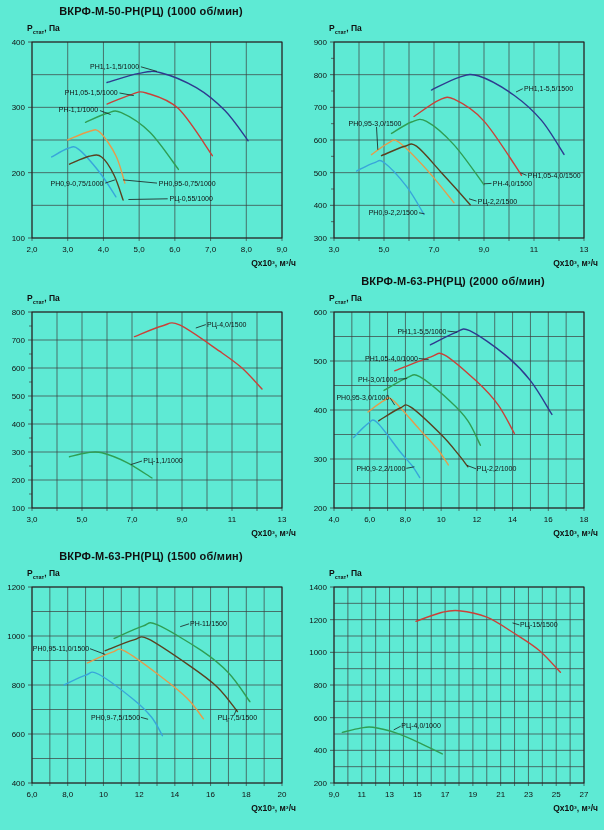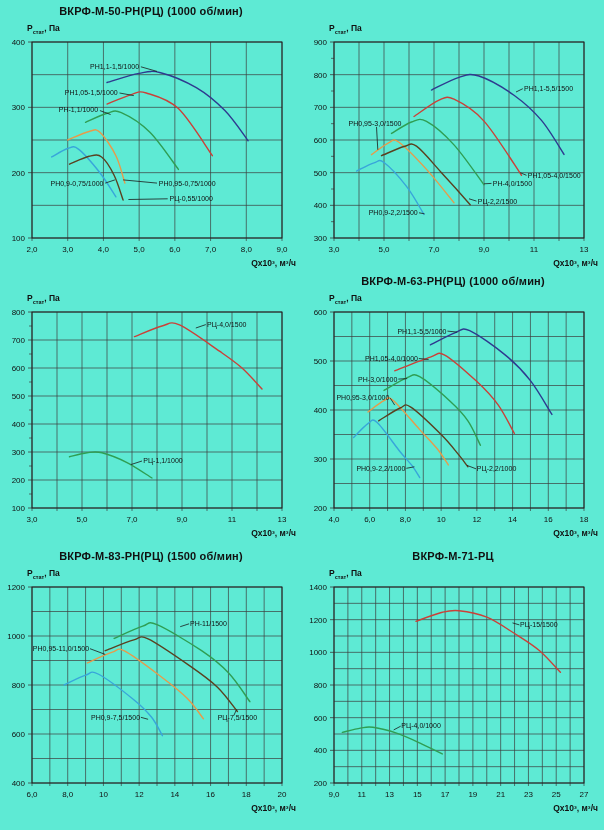--- a/index.html
+++ b/index.html
@@ -228,21 +228,21 @@
         <text x="296" y="230" text-anchor="end" font-size="8.5" font-weight="bold" fill="#111111" font-family="&quot;Liberation Sans&quot;, sans-serif">Qx10³, м³/ч</text>
         <path d="M134.5,30.64 C139.1,28.9 154.5,22.0 162.0,20.0 C169.5,18.0 169.9,14.7 179.5,18.9 C189.1,23.1 209.1,38.0 219.5,45.2 C229.9,52.4 234.9,55.7 242.0,62.0 C249.1,68.3 258.7,79.5 262.0,83.0" fill="none" stroke="#cb4038" stroke-width="1.4" stroke-linecap="round"></path>
         <path d="M69.5,150.76 C72.4,150.1 81.6,147.5 87.0,146.8 C92.4,146.2 95.3,145.2 102.0,146.8 C108.7,148.5 118.7,152.4 127.0,156.6 C135.3,160.8 147.8,169.5 152.0,172.0" fill="none" stroke="#2f9e53" stroke-width="1.4" stroke-linecap="round"></path>
         <polyline points="205.8,18.6 195.8,22.0" fill="none" stroke="#1a1a1a" stroke-width="0.8"></polyline>
         <text x="207" y="20.54" text-anchor="start" font-size="7" fill="#111111" font-family="&quot;Liberation Sans&quot;, sans-serif">РЦ-4,0/1500</text>
         <polyline points="142.0,155.0 130.8,158.6" fill="none" stroke="#1a1a1a" stroke-width="0.8"></polyline>
         <text x="143.25" y="157.46" text-anchor="start" font-size="7" fill="#111111" font-family="&quot;Liberation Sans&quot;, sans-serif">РЦ-1,1/1000</text>
       </svg>
   </div>
   <div class="chart-cell">
-    <div class="chart-title">ВКРФ-М-63-РН(РЦ) (1000 об/мин)</div>
+    <div class="chart-title">ВКРФ-М-63-РН(РЦ) (2000 об/мин)</div>
     <div class="ylab"><span>Р</span><sub>стат</sub><span>, Па</span></div>
     <svg class="plot" width="302" height="234">
         <line x1="32" y1="6" x2="32" y2="202" stroke="#3c3c3c" stroke-width="0.7"></line>
         <line x1="32" y1="202" x2="32" y2="205" stroke="#3c3c3c" stroke-width="0.7"></line>
         <line x1="49.85714285714286" y1="6" x2="49.85714285714286" y2="202" stroke="#3c3c3c" stroke-width="0.7"></line>
         <line x1="49.85714285714286" y1="202" x2="49.85714285714286" y2="205" stroke="#3c3c3c" stroke-width="0.7"></line>
         <line x1="67.71428571428572" y1="6" x2="67.71428571428572" y2="202" stroke="#3c3c3c" stroke-width="0.7"></line>
         <line x1="67.71428571428572" y1="202" x2="67.71428571428572" y2="205" stroke="#3c3c3c" stroke-width="0.7"></line>
         <line x1="85.57142857142857" y1="6" x2="85.57142857142857" y2="202" stroke="#3c3c3c" stroke-width="0.7"></line>
         <line x1="85.57142857142857" y1="202" x2="85.57142857142857" y2="205" stroke="#3c3c3c" stroke-width="0.7"></line>
@@ -311,21 +311,21 @@
         <text x="95.39285714285714" y="75.63000000000001" text-anchor="end" font-size="7" fill="#111111" font-family="&quot;Liberation Sans&quot;, sans-serif">РН-3,0/1000</text>
         <polyline points="88.3,92.2 92.7,99.1" fill="none" stroke="#1a1a1a" stroke-width="0.8"></polyline>
         <text x="87.35714285714285" y="93.76" text-anchor="end" font-size="7" fill="#111111" font-family="&quot;Liberation Sans&quot;, sans-serif">РН0,95-3,0/1000</text>
         <polyline points="104.3,162.3 112.4,160.8" fill="none" stroke="#1a1a1a" stroke-width="0.8"></polyline>
         <text x="103.42857142857143" y="164.81" text-anchor="end" font-size="7" fill="#111111" font-family="&quot;Liberation Sans&quot;, sans-serif">РН0,9-2,2/1000</text>
         <polyline points="174.0,162.8 165.0,159.4" fill="none" stroke="#1a1a1a" stroke-width="0.8"></polyline>
         <text x="174.85714285714286" y="165.3" text-anchor="start" font-size="7" fill="#111111" font-family="&quot;Liberation Sans&quot;, sans-serif">РЦ-2,2/1000</text>
       </svg>
   </div>
   <div class="chart-cell">
-    <div class="chart-title">ВКРФ-М-83-РН(РЦ) (1500 об/мин)</div>
+    <div class="chart-title">ВКРФ-М-63-РН(РЦ) (1500 об/мин)</div>
     <div class="ylab"><span>Р</span><sub>стат</sub><span>, Па</span></div>
     <svg class="plot" width="302" height="234">
         <line x1="32" y1="6" x2="32" y2="202" stroke="#3c3c3c" stroke-width="0.7"></line>
         <line x1="32" y1="202" x2="32" y2="205" stroke="#3c3c3c" stroke-width="0.7"></line>
         <line x1="49.85714285714286" y1="6" x2="49.85714285714286" y2="202" stroke="#3c3c3c" stroke-width="0.7"></line>
         <line x1="49.85714285714286" y1="202" x2="49.85714285714286" y2="205" stroke="#3c3c3c" stroke-width="0.7"></line>
         <line x1="67.71428571428572" y1="6" x2="67.71428571428572" y2="202" stroke="#3c3c3c" stroke-width="0.7"></line>
         <line x1="67.71428571428572" y1="202" x2="67.71428571428572" y2="205" stroke="#3c3c3c" stroke-width="0.7"></line>
         <line x1="85.57142857142857" y1="6" x2="85.57142857142857" y2="202" stroke="#3c3c3c" stroke-width="0.7"></line>
         <line x1="85.57142857142857" y1="202" x2="85.57142857142857" y2="205" stroke="#3c3c3c" stroke-width="0.7"></line>
@@ -388,21 +388,20 @@
         <text x="190.03571428571428" y="45.25" text-anchor="start" font-size="7" fill="#111111" font-family="&quot;Liberation Sans&quot;, sans-serif">РН-11/1500</text>
         <polyline points="90.0,67.7 105.2,73.4" fill="none" stroke="#1a1a1a" stroke-width="0.8"></polyline>
         <text x="89.14285714285712" y="69.75" text-anchor="end" font-size="7" fill="#111111" font-family="&quot;Liberation Sans&quot;, sans-serif">РН0,95-11,0/1500</text>
         <polyline points="140.9,136.3 148.1,138.3" fill="none" stroke="#1a1a1a" stroke-width="0.8"></polyline>
         <text x="140.0357142857143" y="138.84" text-anchor="end" font-size="7" fill="#111111" font-family="&quot;Liberation Sans&quot;, sans-serif">РН0,9-7,5/1500</text>
         <polyline points="233.8,134.6 236.5,128.5" fill="none" stroke="#1a1a1a" stroke-width="0.8"></polyline>
         <text x="217.7142857142857" y="138.84" text-anchor="start" font-size="7" fill="#111111" font-family="&quot;Liberation Sans&quot;, sans-serif">РЦ-7,5/1500</text>
       </svg>
   </div>
   <div class="chart-cell">
-    <div class="chart-title">ВКРФ-М-71-РЦ</div>
     <div class="ylab"><span>Р</span><sub>стат</sub><span>, Па</span></div>
     <svg class="plot" width="302" height="234">
         <line x1="32" y1="6" x2="32" y2="202" stroke="#3c3c3c" stroke-width="0.7"></line>
         <line x1="32" y1="202" x2="32" y2="205" stroke="#3c3c3c" stroke-width="0.7"></line>
         <line x1="45.888888888888886" y1="6" x2="45.888888888888886" y2="202" stroke="#3c3c3c" stroke-width="0.7"></line>
         <line x1="45.888888888888886" y1="202" x2="45.888888888888886" y2="205" stroke="#3c3c3c" stroke-width="0.7"></line>
         <line x1="59.77777777777777" y1="6" x2="59.77777777777777" y2="202" stroke="#3c3c3c" stroke-width="0.7"></line>
         <line x1="59.77777777777777" y1="202" x2="59.77777777777777" y2="205" stroke="#3c3c3c" stroke-width="0.7"></line>
         <line x1="73.66666666666666" y1="6" x2="73.66666666666666" y2="202" stroke="#3c3c3c" stroke-width="0.7"></line>
         <line x1="73.66666666666666" y1="202" x2="73.66666666666666" y2="205" stroke="#3c3c3c" stroke-width="0.7"></line>

